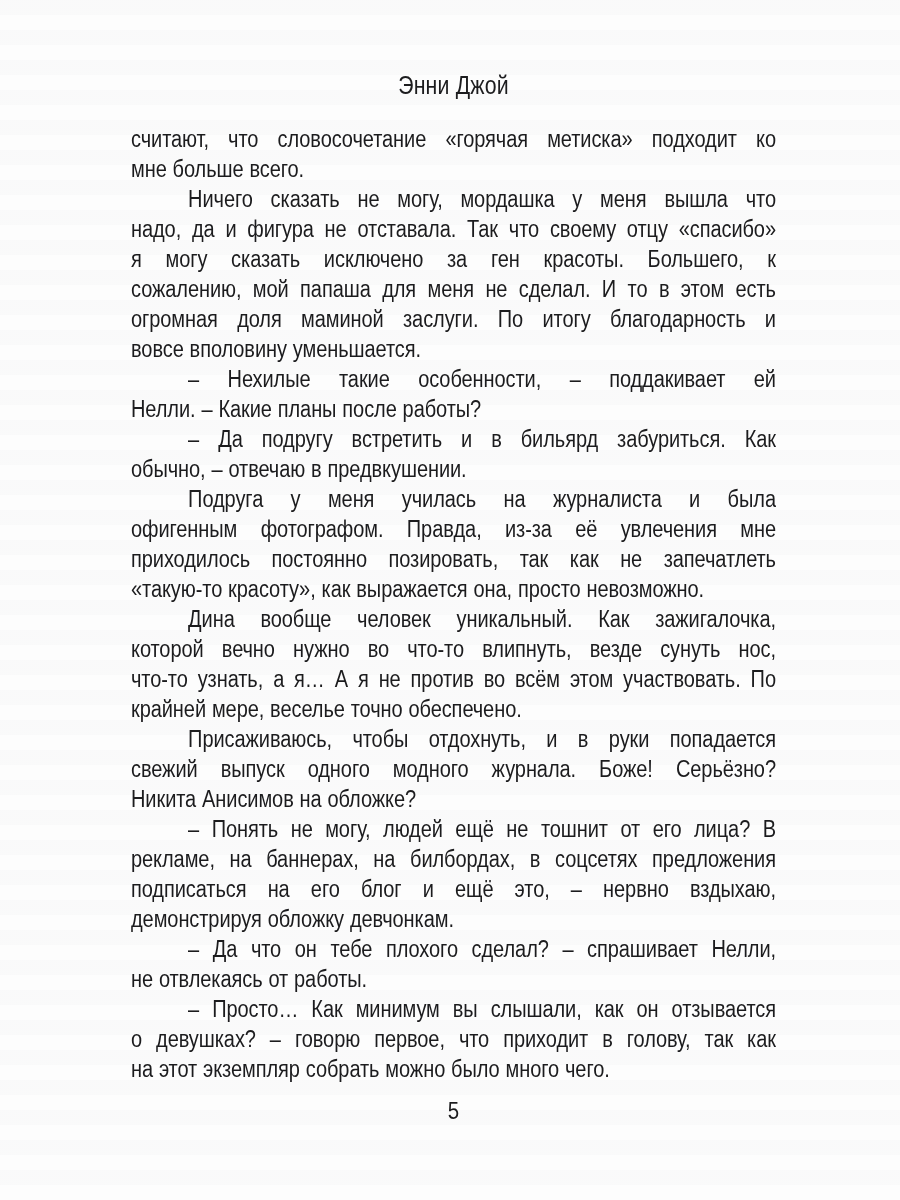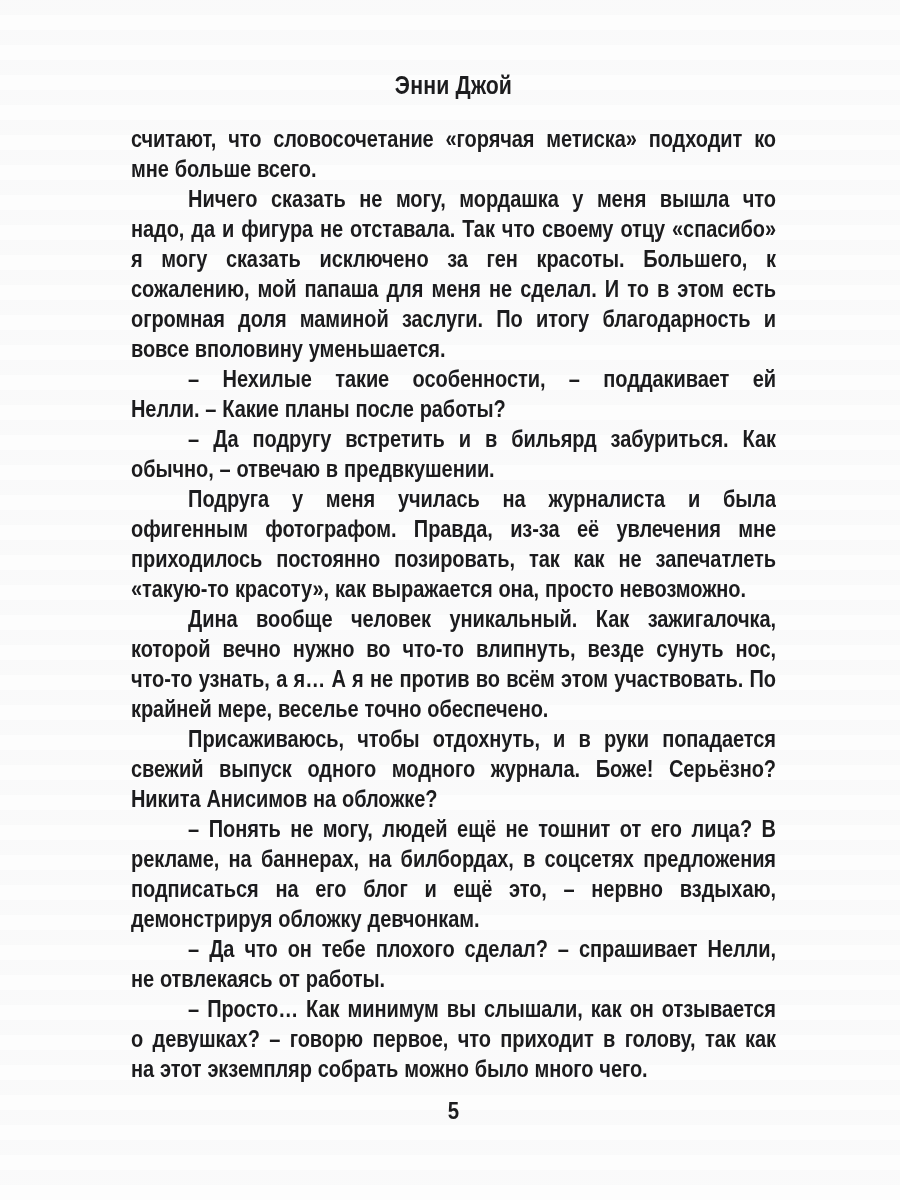--- a/index.html
+++ b/index.html
@@ -15,21 +15,21 @@
     
     background-image: repeating-linear-gradient(
       180deg,
       rgba(110, 115, 125, 0.022) 0px,
       rgba(110, 115, 125, 0.022) 15px,
       rgba(255, 255, 255, 0) 15px,
       rgba(255, 255, 255, 0) 30px
     );
     overflow: hidden;
     font-family: "Liberation Sans", sans-serif;
-    font-weight: 700;
+    font-weight: 400;
     color: #1c1c1e;
   }
   
   .content {
     position: absolute;
     left: 131px;
     top: 70px;
     width: 757px;
     transform: scaleX(0.852);
     transform-origin: top left;

